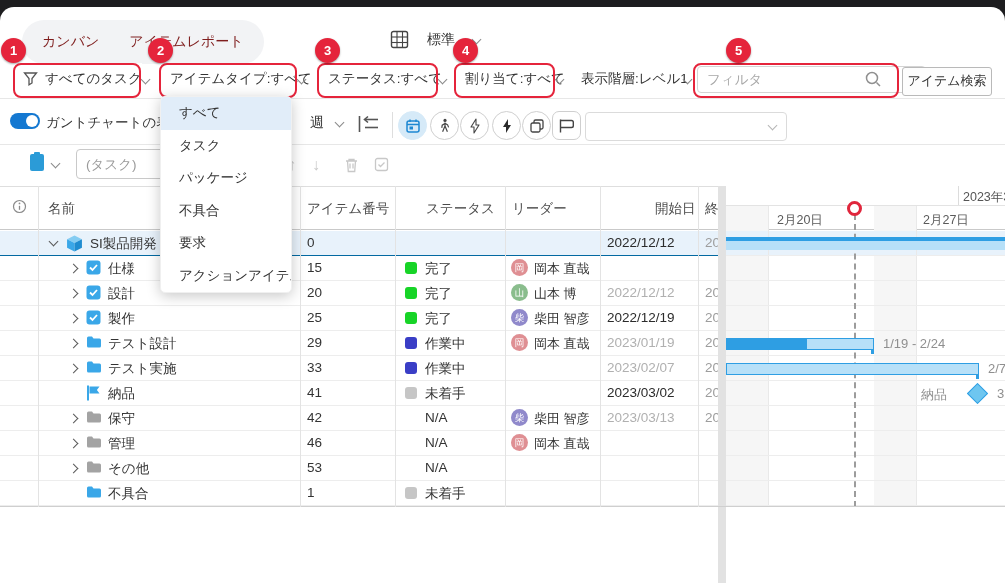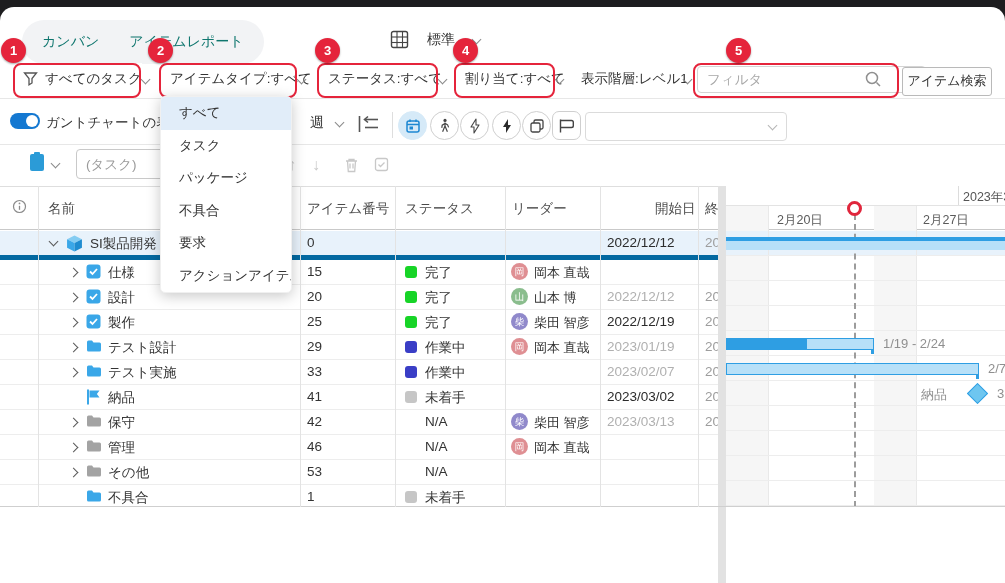--- a/index.html
+++ b/index.html
@@ -4,21 +4,21 @@
 <style>
   html,body{margin:0;padding:0;}
   body{width:1005px;height:583px;overflow:hidden;background:#1d1d1f;
        font-family:"Liberation Sans","DejaVu Sans",sans-serif;-webkit-font-smoothing:antialiased;}
   .stage{position:relative;width:1005px;height:583px;}
   .app{position:absolute;left:0;top:7px;width:1005px;height:576px;background:#fff;border-radius:14px 14px 0 0;}
   .abs{position:absolute;}
   
   .tabgroup{position:absolute;left:22px;top:20px;height:44px;display:inline-flex;align-items:center;
             background:#f2f3f5;border-radius:22px;padding:0 10px 0 0;}
-  .tab{font-size:14px;color:#0f766e;padding:0 10px;margin-left:10px;white-space:nowrap;cursor:pointer;}
+  .tab{font-size:14px;color:#7f1d1d;padding:0 10px;margin-left:10px;white-space:nowrap;cursor:pointer;}
   .tab.active{background:#1478d1;color:#fff;height:44px;line-height:44px;border-radius:22px;
               padding:0 20px;margin-left:0;font-size:14px;}
   .viewsel{position:absolute;left:390px;top:30px;display:flex;align-items:center;gap:18px;font-size:14px;color:#333;}
   
   .annbox{position:absolute;border:2px solid #e5243b;border-radius:8px;z-index:40;pointer-events:none;}
   .badge{position:absolute;width:25px;height:25px;border-radius:50%;background:#e5243b;color:#fff;
          font-size:13px;font-weight:bold;text-align:center;line-height:25px;z-index:60;
          box-shadow:0 1px 2px rgba(0,0,0,.35);}
   .fbtn{position:absolute;height:31px;display:flex;align-items:center;gap:7px;padding-left:9px;
         font-size:13.5px;color:#333;background:#fff;white-space:nowrap;}
@@ -49,21 +49,21 @@
   .dropdown{position:absolute;left:160px;top:96px;width:130px;background:#fff;border-radius:5px;z-index:50;
         box-shadow:0 3px 14px rgba(0,0,0,.22);border:1px solid #f0f0f0;overflow:hidden;}
   .ditem{height:32.5px;line-height:32.5px;padding-left:18px;font-size:13.5px;color:#333;cursor:pointer;white-space:nowrap;}
   .ditem.sel{background:#e1edf9;}
   
   .thead{position:absolute;left:0;top:186px;width:718px;height:44px;overflow:hidden;font-size:13.5px;color:#4a4a4a;}
   .thead span{position:absolute;top:14px;white-space:nowrap;}
   .vline{position:absolute;top:186px;height:321px;width:1px;background:#e3e3e3;z-index:3;}
   .trows{position:absolute;left:0;top:231px;width:718px;height:275px;overflow:hidden;}
   .trow{position:relative;height:24px;border-bottom:1px solid #ededed;background:#fff;}
-  .trow.sel{background:#e8f2fb;border-bottom:5px solid #0369a1;}
+  .trow.sel{background:#e8f2fb;border-bottom:1px solid #0369a1;}
   .trow span{position:absolute;white-space:nowrap;}
   .tchev{position:absolute;top:9px;width:6px;height:6px;border-right:1.6px solid #595959;border-bottom:1.6px solid #595959;}
   .tchev.right{transform:rotate(-45deg);}
   .tchev.down{transform:rotate(45deg);top:7px;}
   .ticon{top:4px;width:17px;height:17px;}
   .tname{left:0;top:4px;font-size:13.5px;color:#333;}
   .tnum{left:307px;top:4px;font-size:13.5px;color:#333;}
   .tsq{left:405px;top:6px;width:12px;height:12px;border-radius:3px;}
   .tstatus{left:425px;top:4px;font-size:13.5px;color:#333;}
   .tav{left:511px;top:3px;width:17px;height:17px;border-radius:50%;color:#fff;font-size:9.5px;text-align:center;line-height:17px;}
@@ -256,21 +256,21 @@
   <div class="thead">
     <span style="left:12px;top:13px;">
         <svg width="15" height="15" viewBox="0 0 15 15">
           <circle cx="7.5" cy="7.5" r="6" fill="none" stroke="#8a8a8a" stroke-width="1.2"></circle>
           <line x1="7.5" y1="6.8" x2="7.5" y2="10.8" stroke="#8a8a8a" stroke-width="1.3"></line>
           <circle cx="7.5" cy="4.4" r="0.9" fill="#8a8a8a"></circle>
         </svg>
       </span>
     <span style="left:48px;">名前</span>
     <span style="left:307px;">アイテム番号</span>
-    <span style="left:405px;">ステータス</span>
+    <span style="left:426px;">ステータス</span>
     <span style="left:512px;">リーダー</span>
     <span style="left:607px;margin-left:48px;">開始日</span>
     <span style="left:705px;">終了日</span>
   </div>
   <div class="hline" style="top:229px;width:718px;background:#c9c9c9;"></div>
 
   <div class="trows">
       <div class="trow sel">
         <span class="tchev down" style="left:50px"></span>
         <span class="ticon" style="left:66px">

